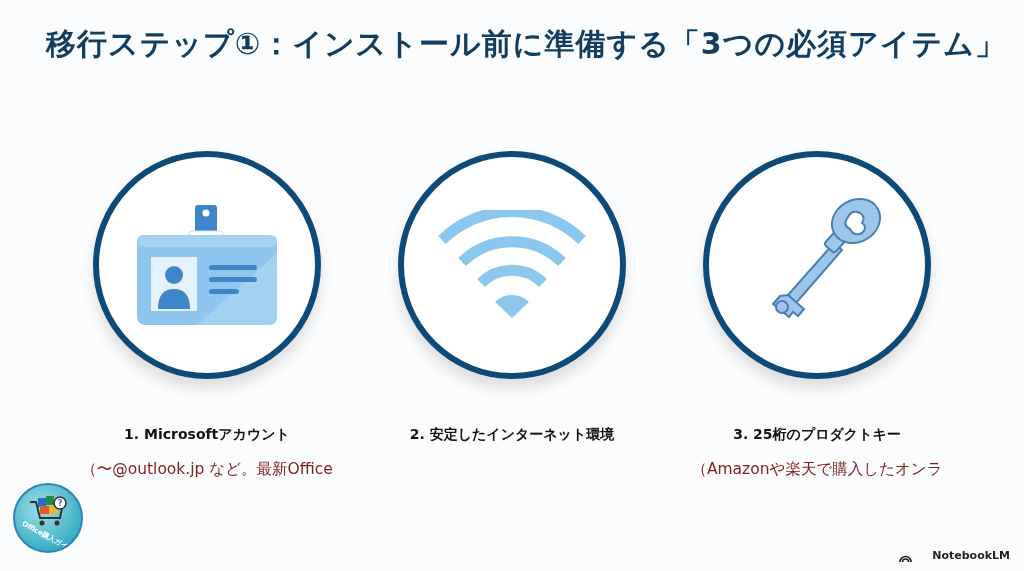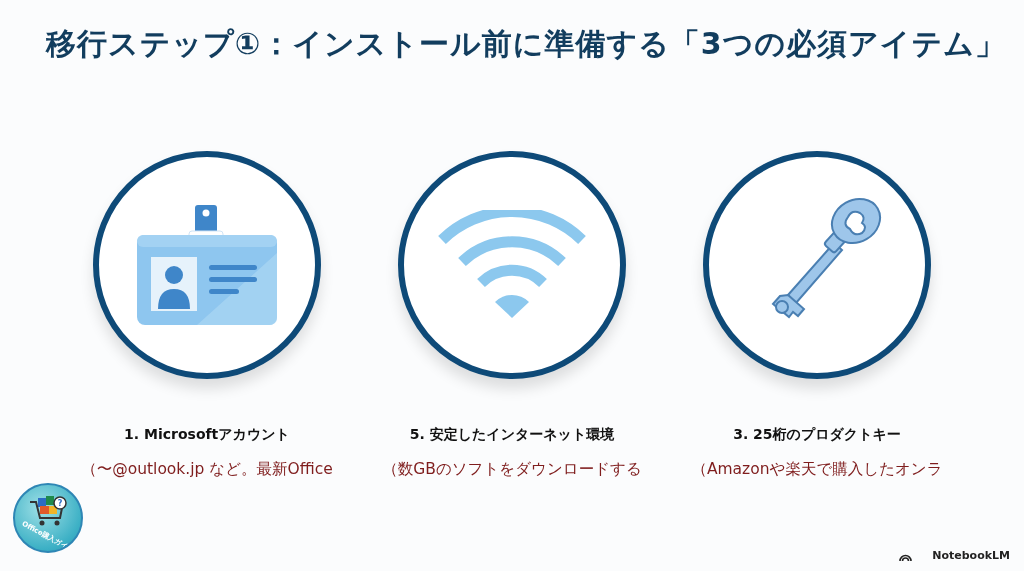--- a/index.html
+++ b/index.html
@@ -37,21 +37,21 @@
     display:flex; align-items:center; justify-content:center; overflow:hidden;
   }
   .logo-text {
     position:absolute; bottom:9px; left:0; width:100%; text-align:center;
     font-size:7px; color:#fff; font-weight:bold;
     transform:rotate(28deg); transform-origin:center;
   }
   .brand {
     position:absolute; right:14px; bottom:9px;
     font-size:11px; font-weight:bold; color:#222;
-    display:flex; align-items:center; gap:20px;
+    display:flex; align-items:flex-end; gap:20px;
   }
 </style>
 </head>
 <body>
 
 <div class="title">移行ステップ①：インストール前に準備する「3つの必須アイテム」</div>
 
 <div class="card" style="left:57px;">
   <div class="circle" style="left:36px;">
     <svg width="140" height="120" viewBox="0 0 140 120">
@@ -79,23 +79,22 @@
   <div class="circle" style="left:36px;">
     <svg width="150" height="110" viewBox="0 0 150 110">
       <g fill="none" stroke="#8cc8ee" stroke-width="11">
         <path d="M5 30 A100 100 0 0 1 145 30"></path>
         <path d="M25 52 A72 72 0 0 1 125 52"></path>
         <path d="M44 73 A44 44 0 0 1 106 73"></path>
       </g>
       <path d="M58 92 A24 24 0 0 1 92 92 L75 108 Z" fill="#8cc8ee"></path>
     </svg>
   </div>
-  <div class="label">5. 安定したインターネット環境</div>
+  <div class="label">2. 安定したインターネット環境</div>
   <div class="desc">
-    <div>（数GBのソフトをダウンロードする</div>
   </div>
 </div>
 
 <div class="card" style="left:667px;">
   <div class="circle" style="left:36px;">
     <svg width="130" height="140" viewBox="0 0 130 140">
       <g stroke="#4a7fb2" stroke-width="2" fill="#9ec6ea">
         <path d="M36 100 L82 48 L90 55 L44 108 Z"></path>
         <rect x="76" y="38" width="14" height="18" rx="3" transform="rotate(42 83 47)"></rect>
         <path d="M36 100 L52 114 L46 121 L41 117 L37 122 L31 117 L35 112 L31 109 L27 114 L21 109 L28 101 Z"></path>

